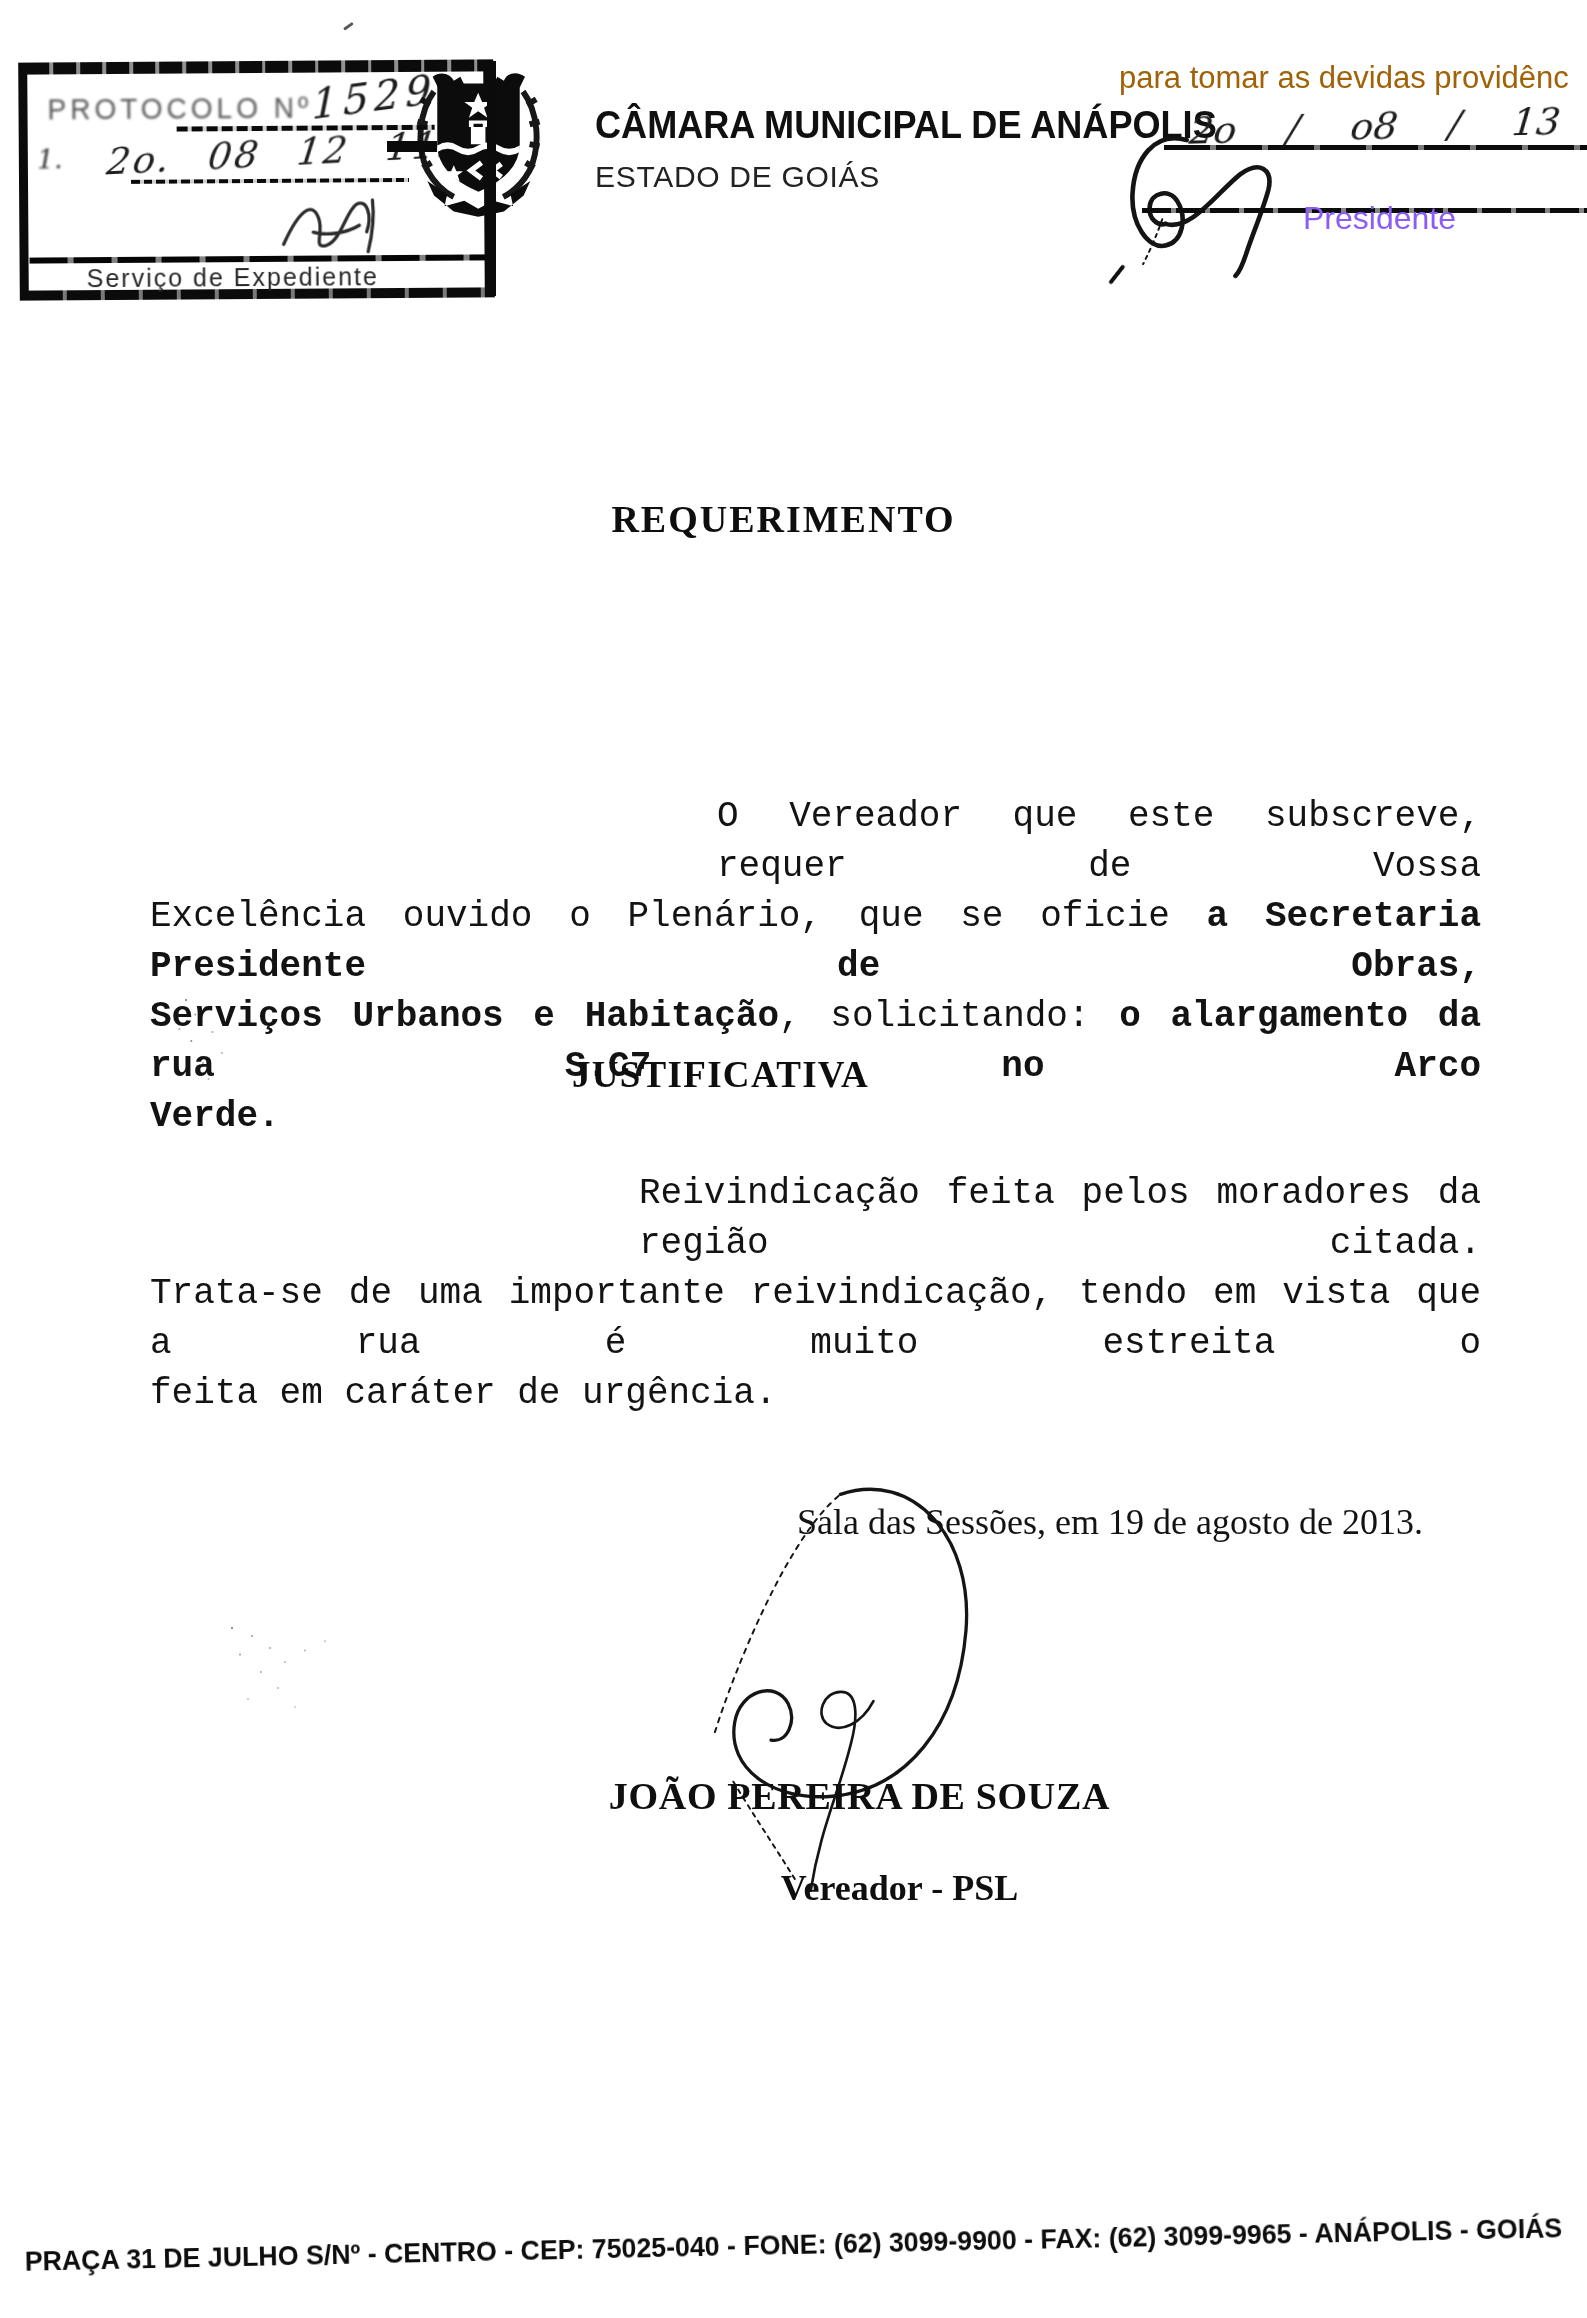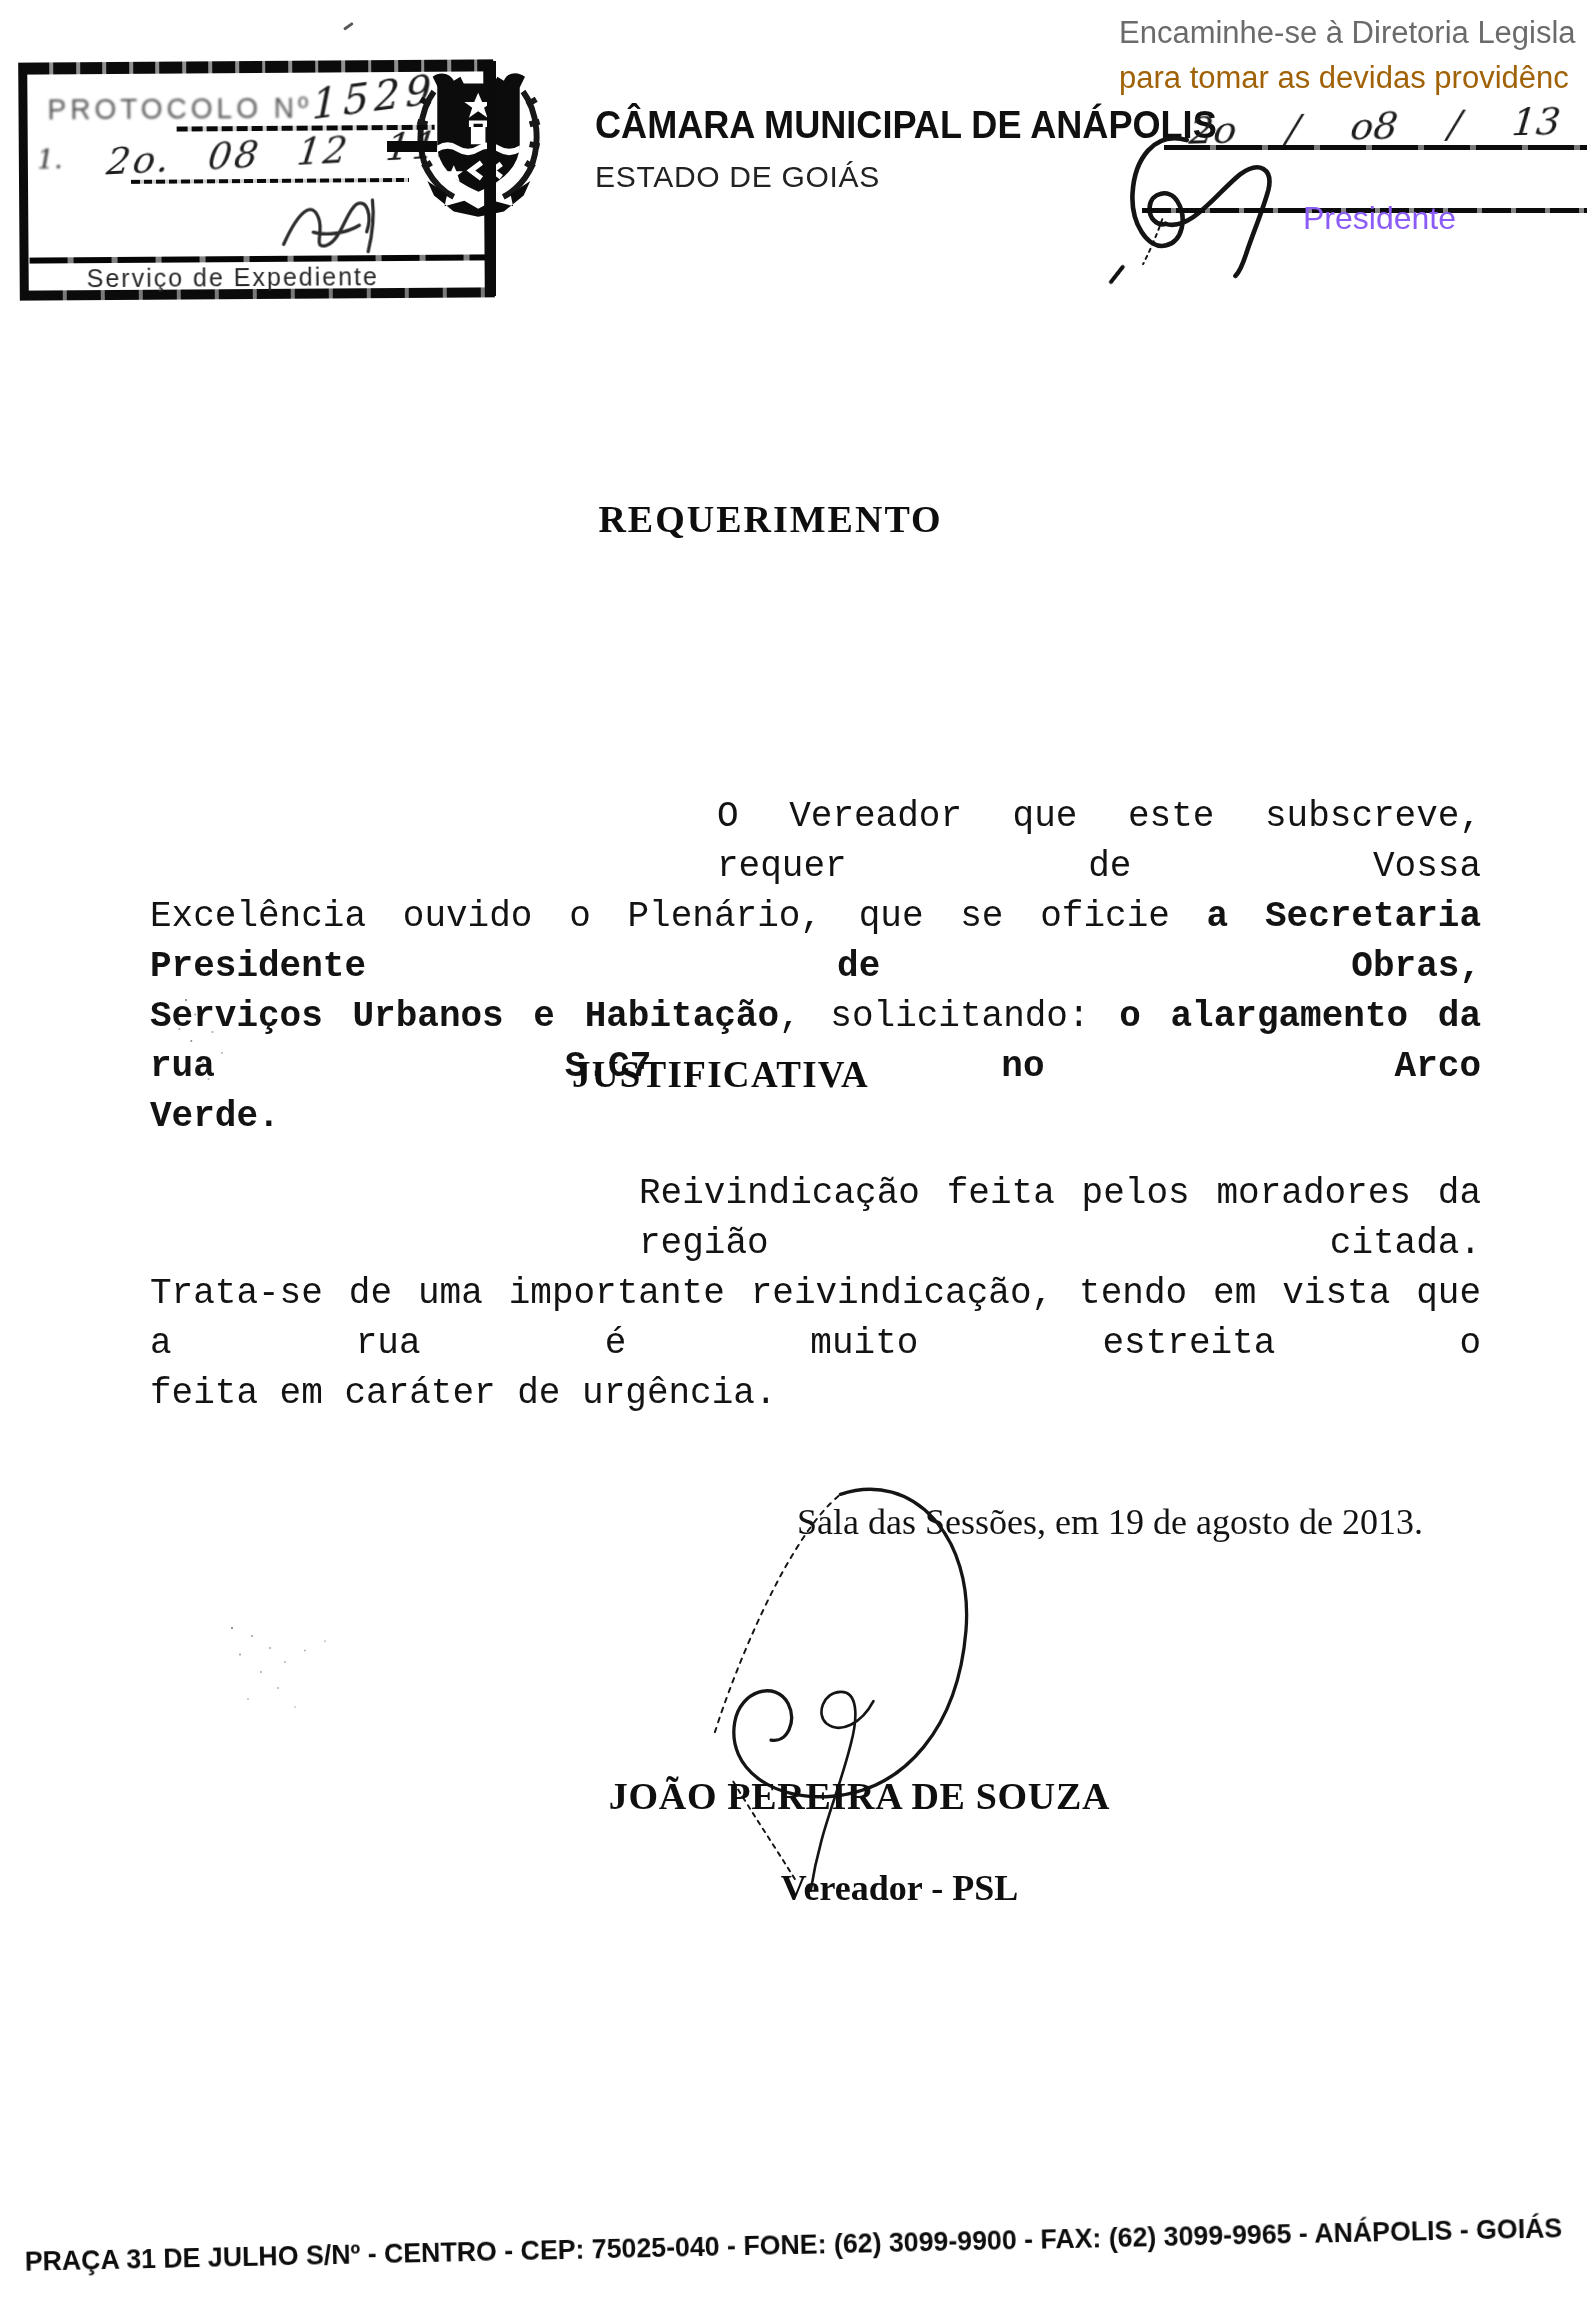--- a/index.html
+++ b/index.html
@@ -73,21 +73,21 @@
   .sig-line2{left:1142px; top:208px; width:445px; height:5.3px;
     background:repeating-linear-gradient(90deg,#0c0c0c 0 29px, rgba(12,12,12,.5) 29px 34px);}
   .president-sig{left:1124px; top:132px;}
   .presidente-label{left:1303px; top:200px; font-family:Liberation Sans, sans-serif;
     font-size:32px; color:#8b5cf6; filter:blur(0.3px);}
   .pen-tick{left:1115px; top:263px; width:4px; height:22.5px; background:#111;
     border-radius:2px; transform:rotate(38deg); filter:blur(0.3px);}
 
   
   .doc-title{
-    left:440px; top:497px; width:661px; text-align:center;
+    left:453px; top:497px; width:661px; text-align:center;
     font-size:38px; font-weight:bold; letter-spacing:2px; color:#0e0e0e;
   }
   .para{left:150px; width:1331px; font-size:36px; line-height:50px; color:#131313;font-family:Liberation Mono, monospace;}
   .para .line{text-align:justify; text-align-last:justify;}
   .para .line.last{text-align-last:left;}
   .para .line.ind-body{padding-left:567px;}
   .para .line.ind-just{padding-left:489px;}
   .para span.b{font-weight:bold;}
   .body-para{top:792px;}
   .just-title{
@@ -163,21 +163,20 @@
     </g>
     <polygon points="80,152 84,161 94,161 86,167 89,177 80,171 71,177 74,167 66,161 76,161" fill="#fff"></polygon>
     <path d="M 40,176 L 70,196 L 66,214 L 96,206 L 117,218 L 140,206 L 170,214 L 166,196 L 196,176 L 186,198 L 156,222 L 117,230 L 80,222 L 50,198 Z" fill="#0c0c0c"></path>
   </svg>
 
   <div class="abs" style="left:487px;top:61px;width:9.3px;height:235px;background:#0b0b0b;filter:blur(0.7px);"></div>
 
   <div class="abs org-name ink">CÂMARA MUNICIPAL DE ANÁPOLIS</div>
   <div class="abs state-name ink">ESTADO DE GOIÁS</div>
 
-  <div class="abs routing1">Encaminhe-se à Diretoria Legisla</div>
   <div class="abs routing2">para tomar as devidas providênc</div>
   <div class="abs routing-date hand">
     <span>2o</span>
     <span>/</span>
     <span>o8</span>
     <span>/</span>
     <span>13</span>
   </div>
   <div class="abs sig-line1"></div>
   <svg class="abs president-sig" width="155" height="152" viewBox="0 0 235 230">

